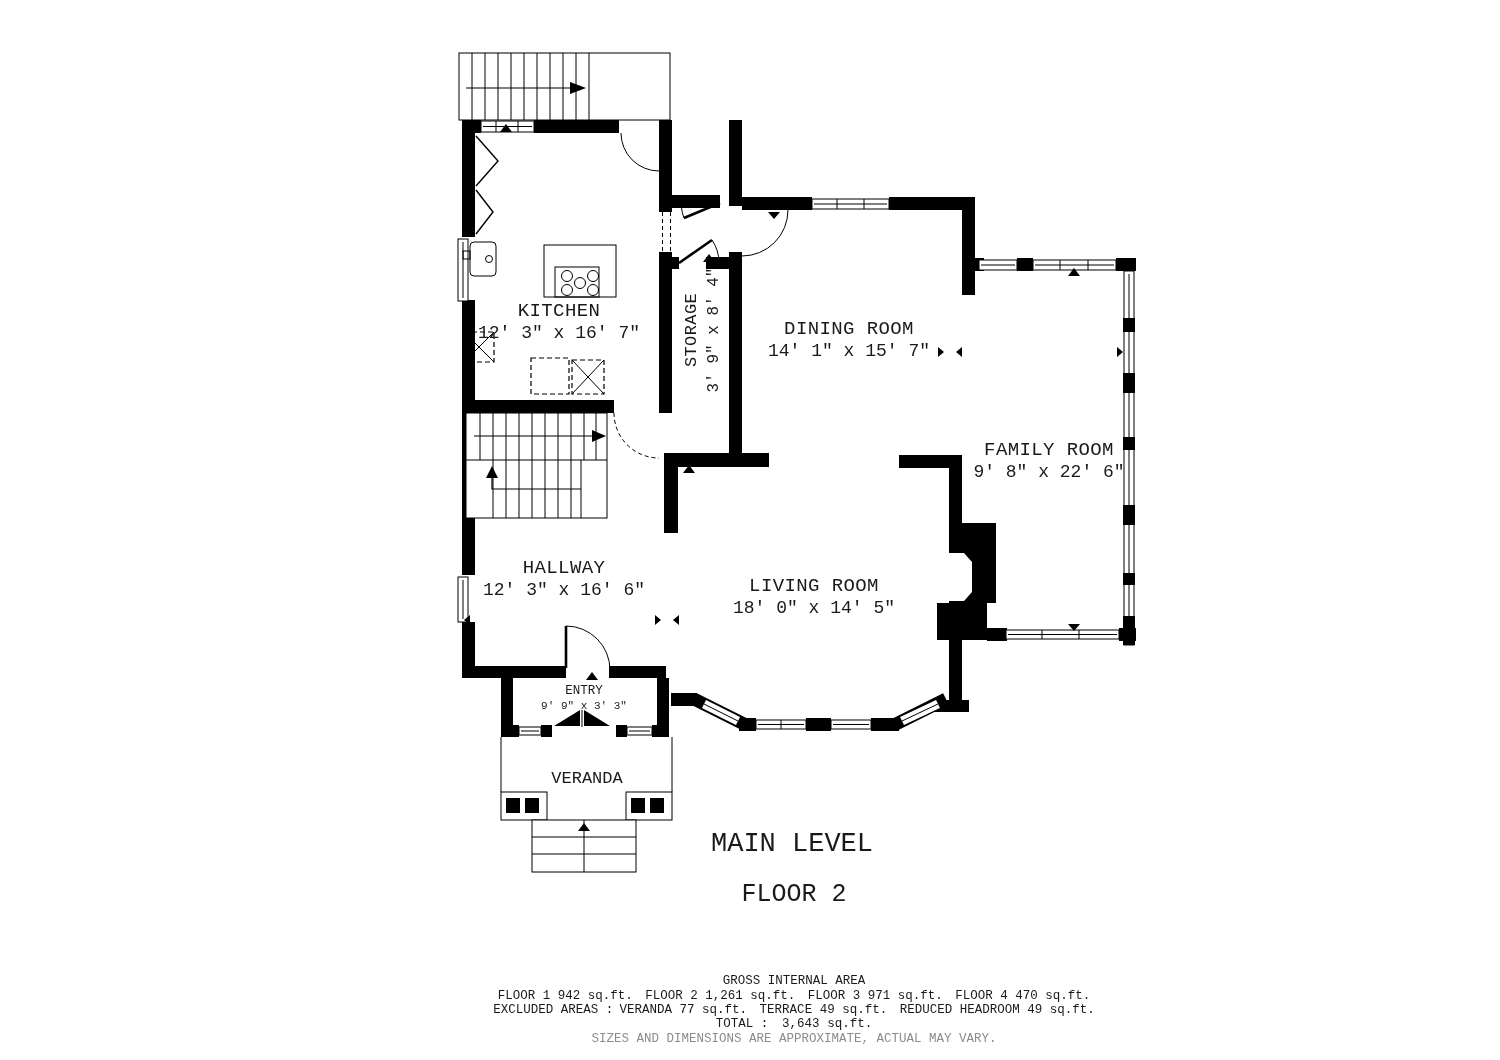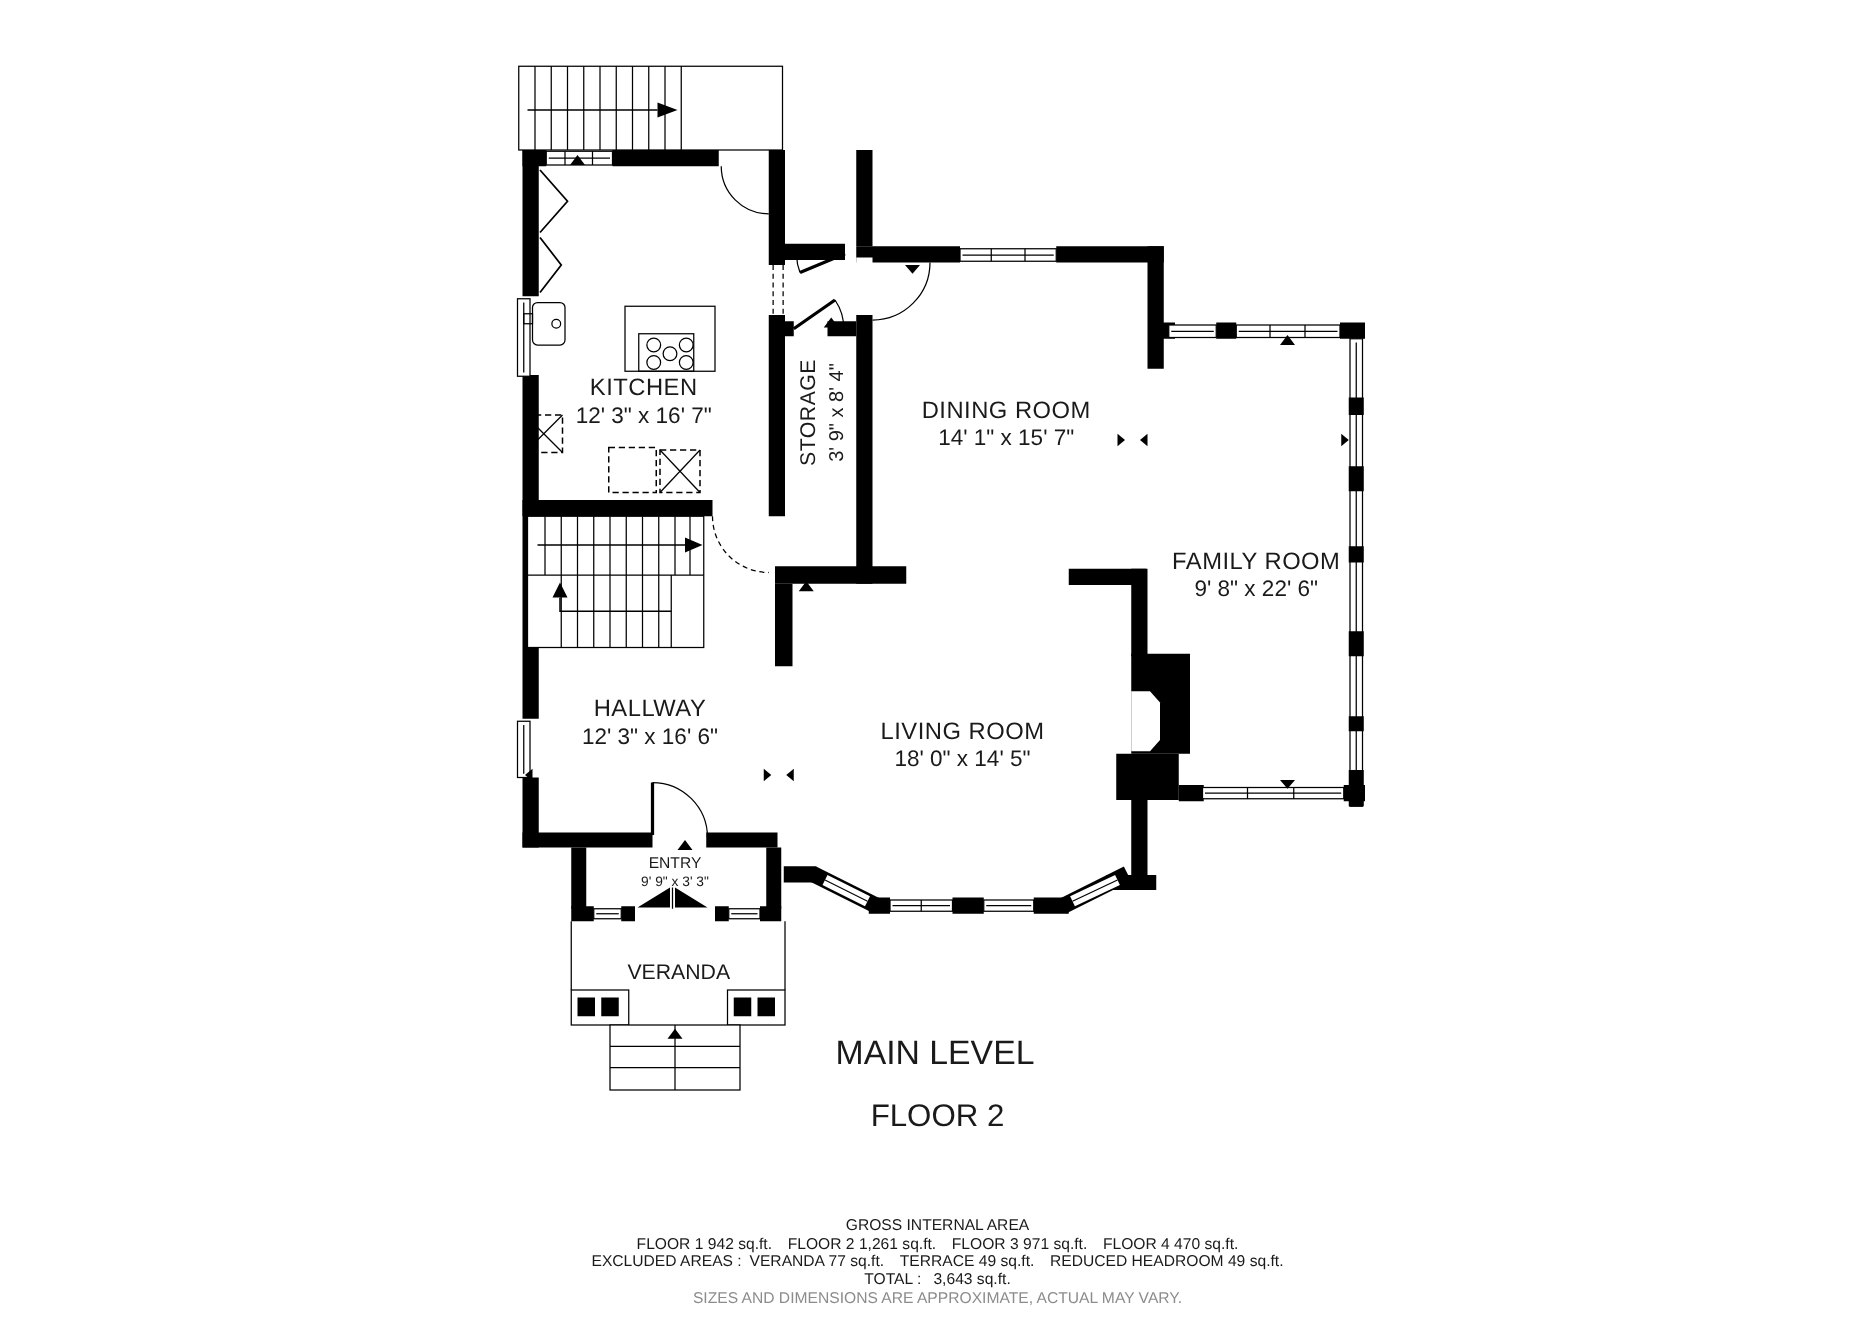--- a/index.html
+++ b/index.html
@@ -1,17 +1,17 @@
 <!DOCTYPE html>
 <html><head>
 <meta charset="utf-8">
 <style>
   html,body{margin:0;padding:0;background:#fff;}
   #stage{position:relative;width:1216px;height:1060px;background:#fff;overflow:hidden;
-         font-family:Liberation Sans, sans-serif;}
+         font-family:Liberation Mono, monospace;margin-left:44px;}
   svg{position:absolute;left:0;top:0;}
   text{fill:#1a1a1a;}
   .room-name{font-size:19px;letter-spacing:.4px;}
   .room-dims{font-size:18px;}
   .small-name{font-size:12.5px;}
   .small-dims{font-size:11px;}
   .veranda-name{font-size:17px;}
   .level-title{font-size:27px;}
   .floor-label{font-size:25px;}
   .footer-line{font-size:12.5px;}

